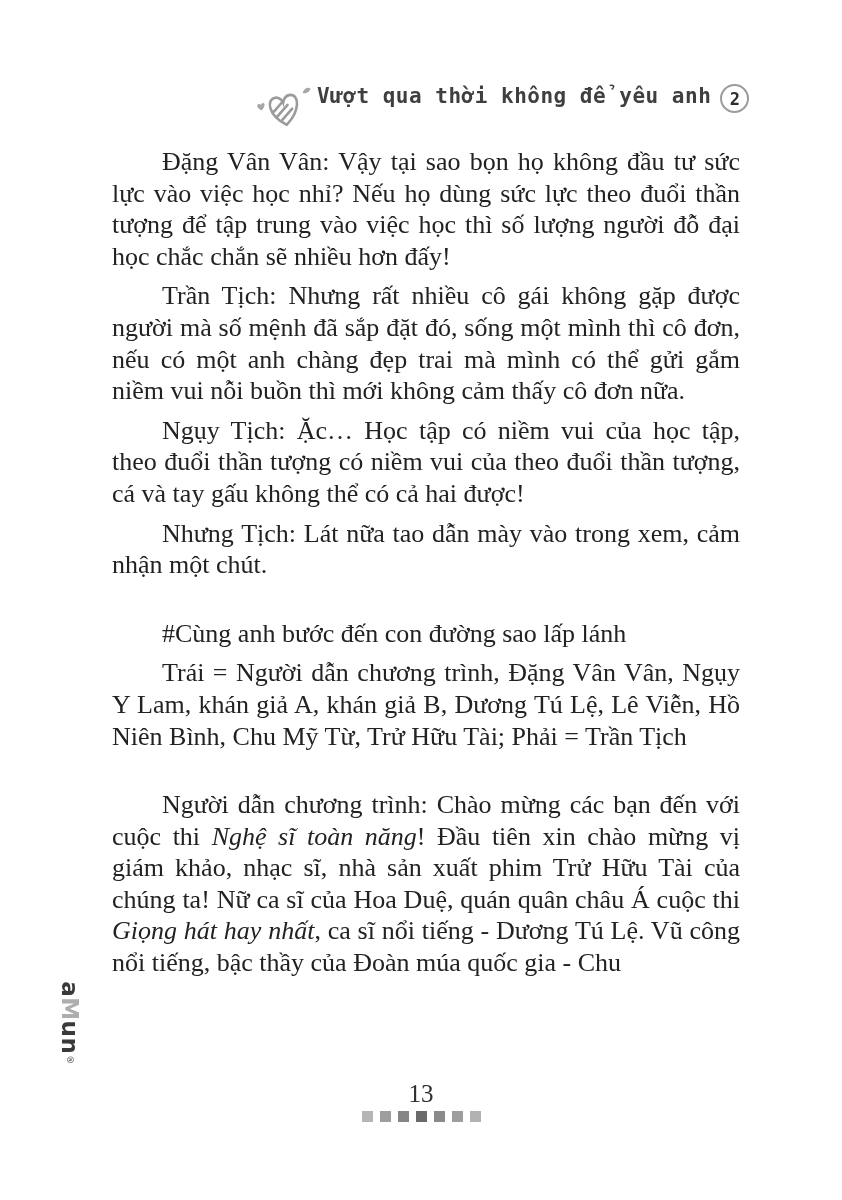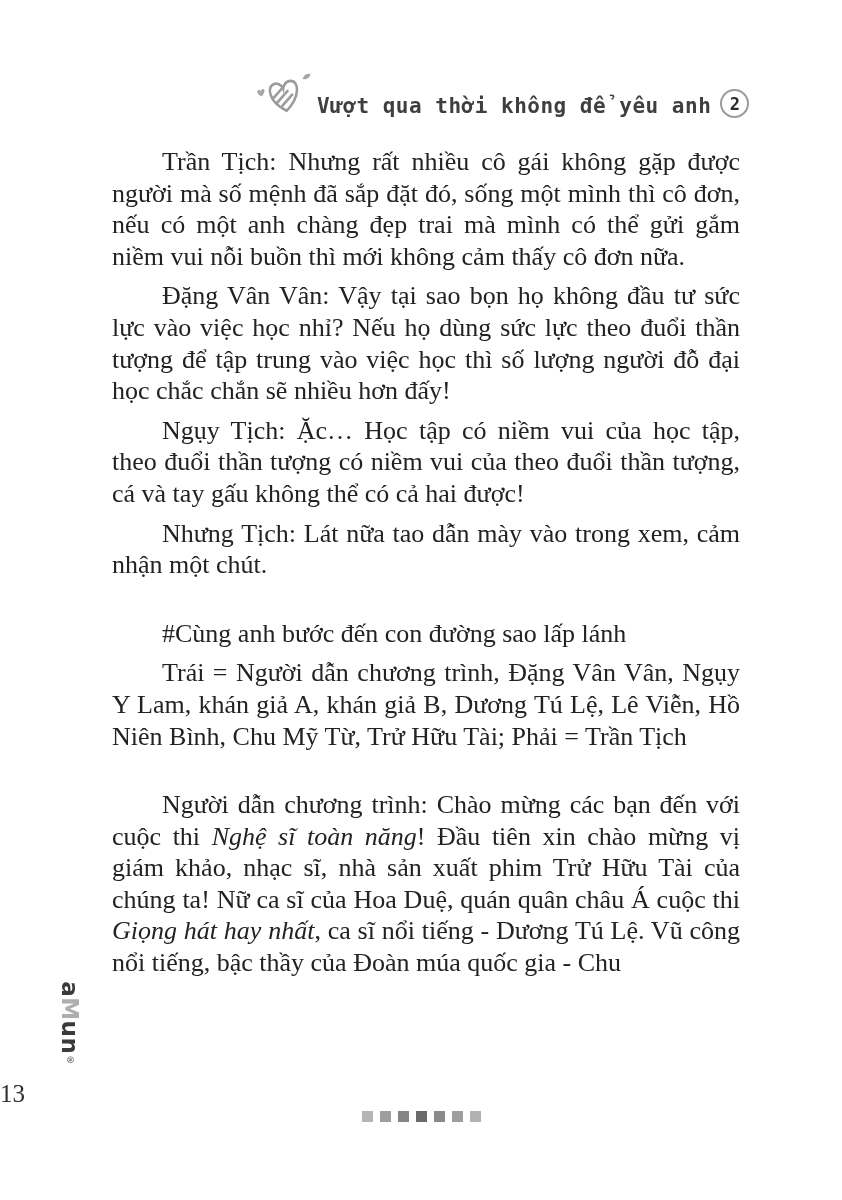--- a/index.html
+++ b/index.html
@@ -8,25 +8,25 @@
     width: 842px;
     height: 1200px;
     background: #ffffff;
     font-family: "Liberation Serif", serif;
     overflow: hidden;
   }
 
   
   .page-header {
     position: absolute;
-    top: 76px;
+    top: 84px;
     left: 254px;
     height: 42px;
     display: flex;
-    align-items: flex-end;
+    align-items: flex-start;
   }
   .heart-wrap { display:block; margin-top:2px; }
   .running-title {
     font-family: "DejaVu Sans Mono", monospace;
     font-weight: bold;
     font-size: 21px;
     letter-spacing: 0.5px;
     color: #3f3f3f;
     white-space: nowrap;
     margin-left: 5px;
@@ -78,21 +78,21 @@
   }
   .publisher-logo .gray { color: #aeaeae; }
   .publisher-logo .reg { font-size: 9px; color: #6a6a6a; margin-left: 1px; }
 
   
   .page-number {
     position: absolute;
     top: 1080px;
     left: 0;
     width: 100%;
-    text-align: left;
+    text-align: center;
     font-size: 25px;
     color: #2f2f2f;
   }
   .footer-squares {
     position: absolute;
     top: 1111px;
     left: 0;
     width: 100%;
     display: flex;
     justify-content: center;
@@ -121,22 +121,22 @@
         <path d="M48.5 7 C50 2 54.5 0.8 56.5 2.4 C55.8 6 51.5 8 48.5 7 Z" fill="#a6a6a6"></path>
       </svg>
     </span>
     <span class="running-title">Vượt qua thời không để yêu anh</span>
     <span class="volume-badge">
         <span>2</span>
       </span>
   </header>
 
   <main class="content">
+    <p>Đặng Vân Vân: Vậy tại sao bọn họ không đầu tư sức lực vào việc học nhỉ? Nếu họ dùng sức lực theo đuổi thần tượng để tập trung vào việc học thì số lượng người đỗ đại học chắc chắn sẽ nhiều hơn đấy!</p>
     <p>Trần Tịch: Nhưng rất nhiều cô gái không gặp được người mà số mệnh đã sắp đặt đó, sống một mình thì cô đơn, nếu có một anh chàng đẹp trai mà mình có thể gửi gắm niềm vui nỗi buồn thì mới không cảm thấy cô đơn nữa.</p>
-    <p>Đặng Vân Vân: Vậy tại sao bọn họ không đầu tư sức lực vào việc học nhỉ? Nếu họ dùng sức lực theo đuổi thần tượng để tập trung vào việc học thì số lượng người đỗ đại học chắc chắn sẽ nhiều hơn đấy!</p>
     <p>Ngụy Tịch: Ặc… Học tập có niềm vui của học tập, theo đuổi thần tượng có niềm vui của theo đuổi thần tượng, cá và tay gấu không thể có cả hai được!</p>
     <p>Nhưng Tịch: Lát nữa tao dẫn mày vào trong xem, cảm nhận một chút.</p>
     <p class="gap-before">#Cùng anh bước đến con đường sao lấp lánh</p>
     <p>Trái = Người dẫn chương trình, Đặng Vân Vân, Ngụy Y Lam, khán giả A, khán giả B, Dương Tú Lệ, Lê Viễn, Hồ Niên Bình, Chu Mỹ Từ, Trử Hữu Tài; Phải = Trần Tịch</p>
     <p class="gap-before"><span>Người dẫn chương trình: Chào mừng các bạn đến với cuộc thi </span><em>Nghệ sĩ toàn năng</em><span>! Đầu tiên xin chào mừng vị giám khảo, nhạc sĩ, nhà sản xuất phim Trử Hữu Tài của chúng ta! Nữ ca sĩ của Hoa Duệ, quán quân châu Á cuộc thi </span><em>Giọng hát hay nhất</em><span>, ca sĩ nổi tiếng - Dương Tú Lệ. Vũ công nổi tiếng, bậc thầy của Đoàn múa quốc gia - Chu</span></p>
   </main>
 
   <div class="publisher-logo">
     <span>a</span>
       <span class="gray">M</span>

